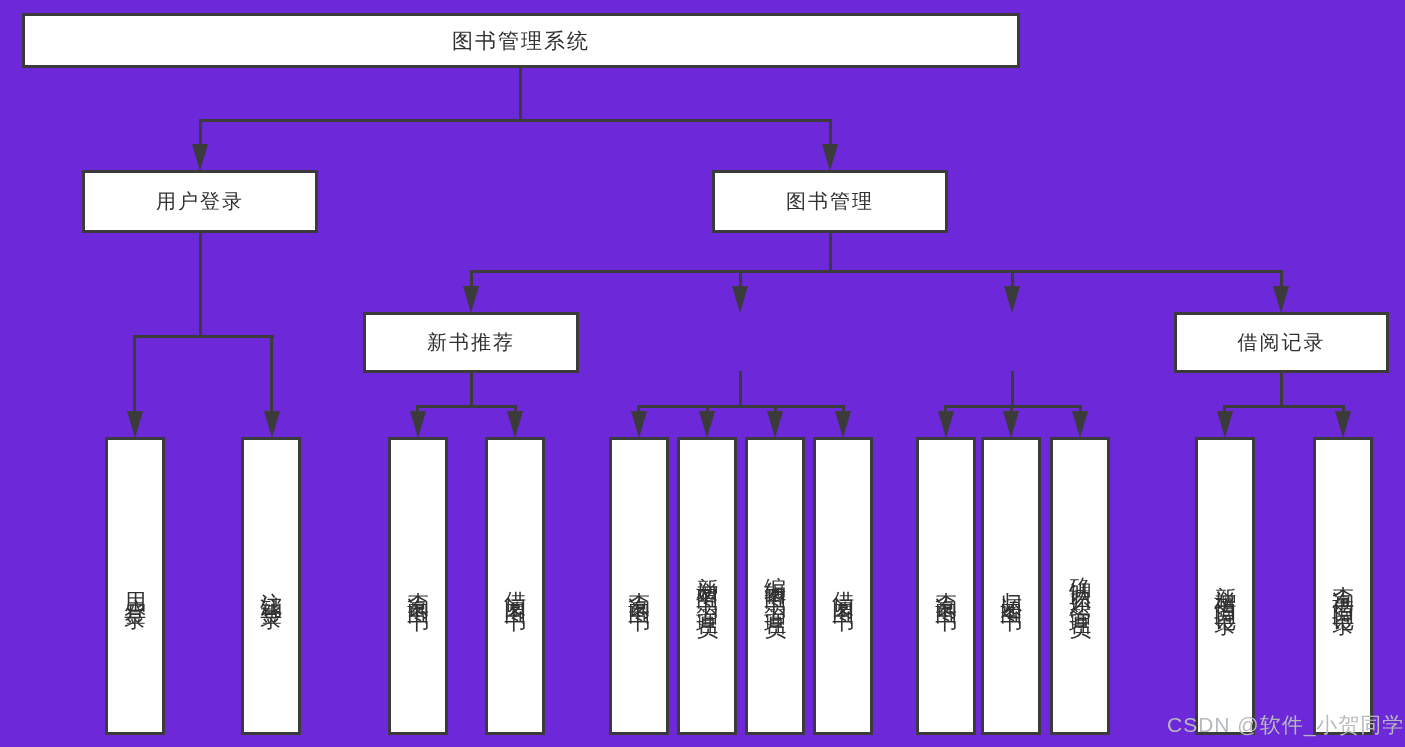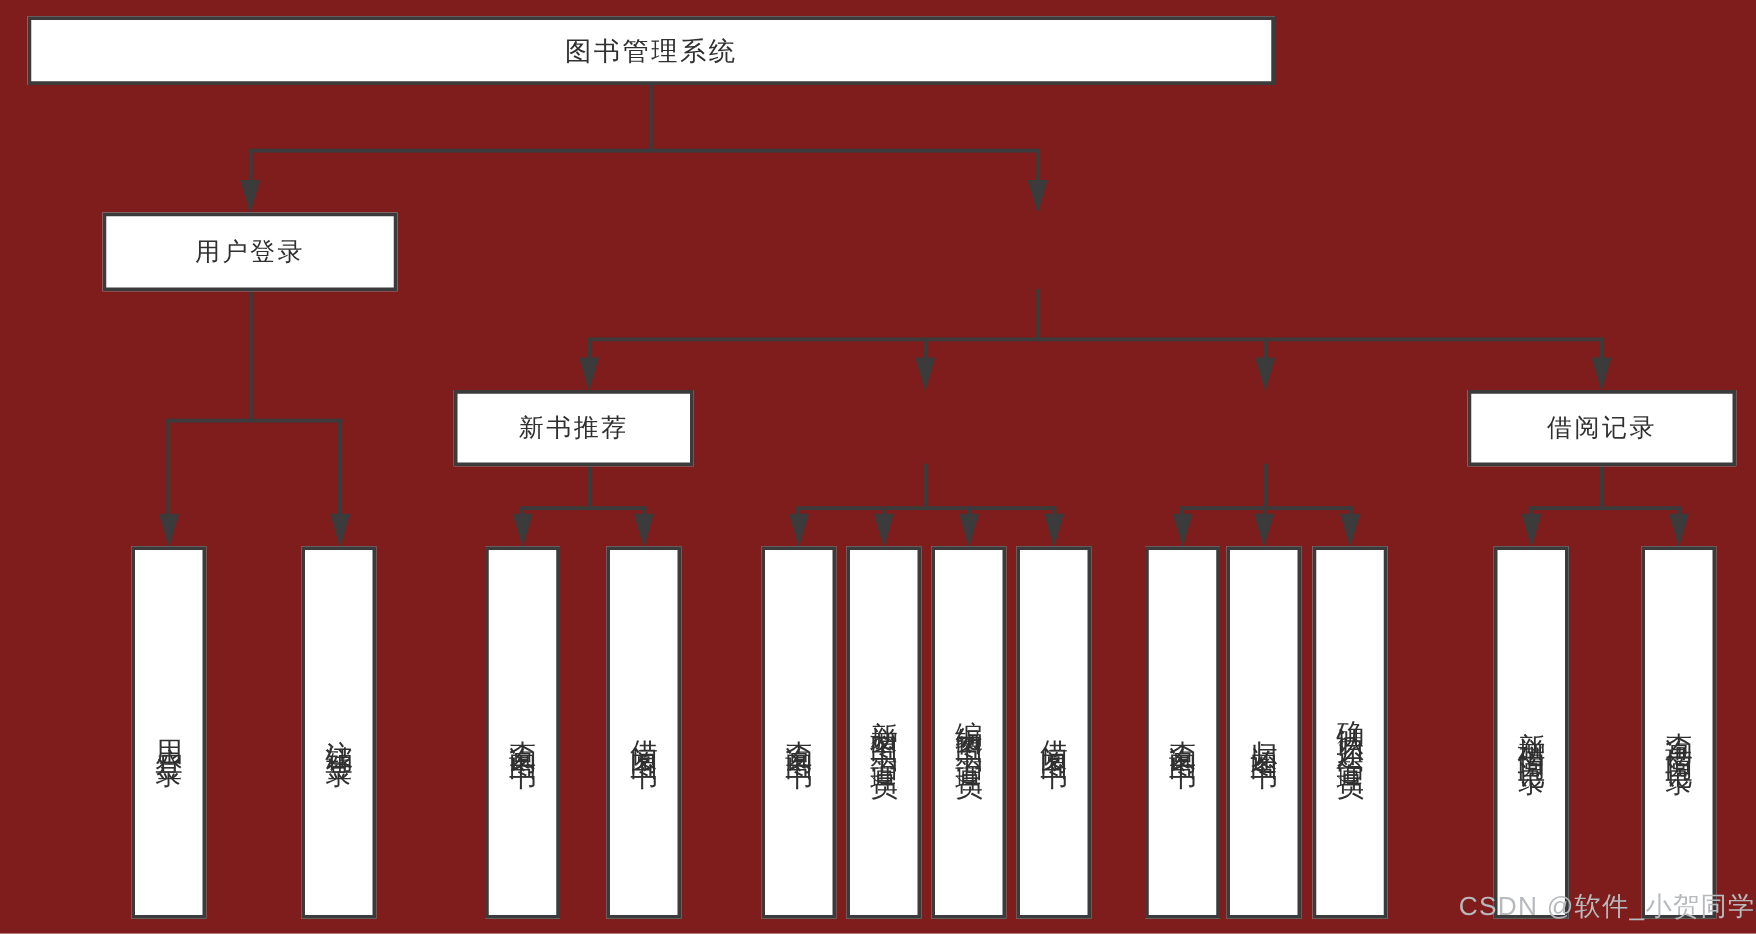--- a/index.html
+++ b/index.html
@@ -3,21 +3,21 @@
 <meta charset="utf-8">
 <style>
   * { box-sizing: border-box; margin: 0; padding: 0; }
   html, body { background: #ffffff; }
   body { font-family: "Liberation Sans", "DejaVu Sans", sans-serif; }
 
   .stage {
     position: relative;
     width: 1405px;
     height: 747px;
-    background: #7f1d1d;
+    background: #6d28d9;
     overflow: hidden;
     color: #303030;
   }
 
   .box {
     position: absolute;
     background: #ffffff;
     border: 3px solid #3b3b3b;
     display: flex;
     align-items: center;
@@ -86,22 +86,25 @@
 <div class="stage">
 
   <div class="box root" style="left:22px; top:13px; width:998px; height:55px;">
     <span class="lbl">图书管理系统</span>
   </div>
 
   <div class="box" style="left:82px; top:170px; width:236px; height:63px;">
     <span class="lbl">用户登录</span>
   </div>
 
-
-  <div class="box" style="left:363px; top:312px; width:192px; height:61px;">
+  <div class="box" style="left:712px; top:170px; width:236px; height:63px;">
+    <span class="lbl">图书管理</span>
+  </div>
+
+  <div class="box" style="left:363px; top:312px; width:216px; height:61px;">
     <span class="lbl">新书推荐</span>
   </div>
 
 
 
   <div class="box" style="left:1174px; top:312px; width:215px; height:61px;">
     <span class="lbl">借阅记录</span>
   </div>
 
   <div class="leaf" style="left:105px; top:437px; width:60px; height:298px;">

